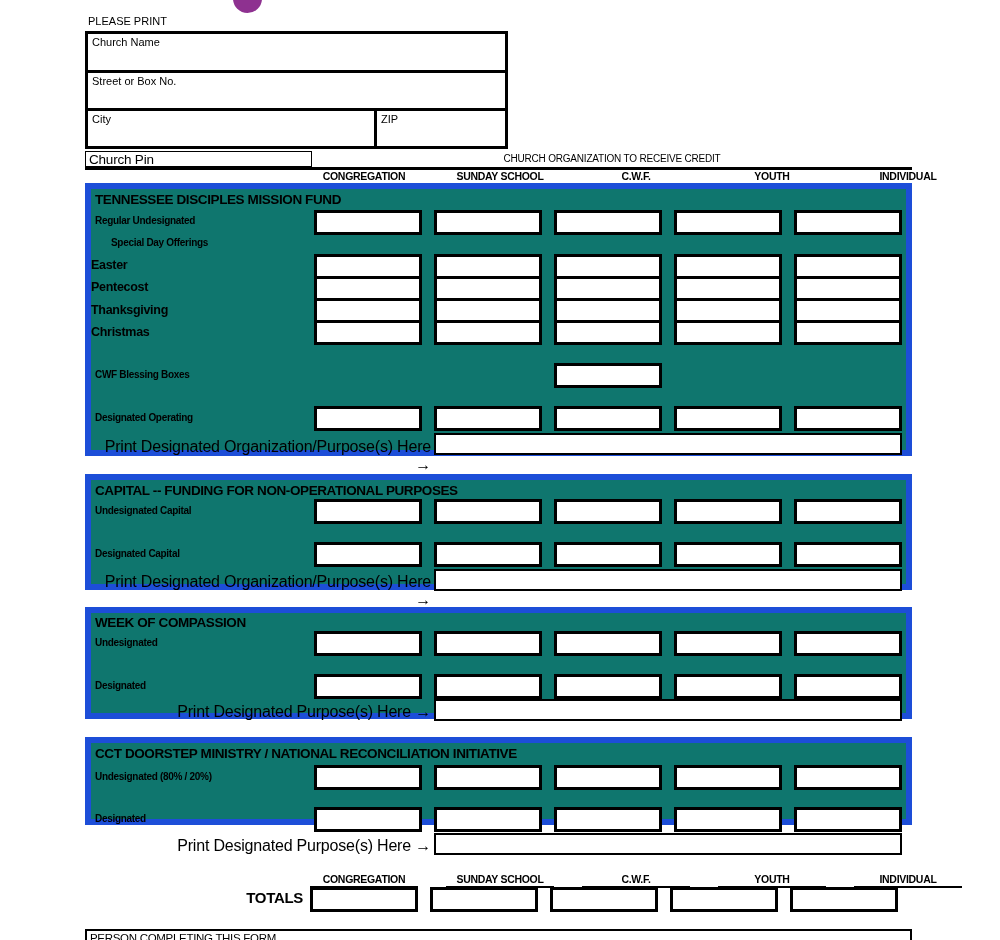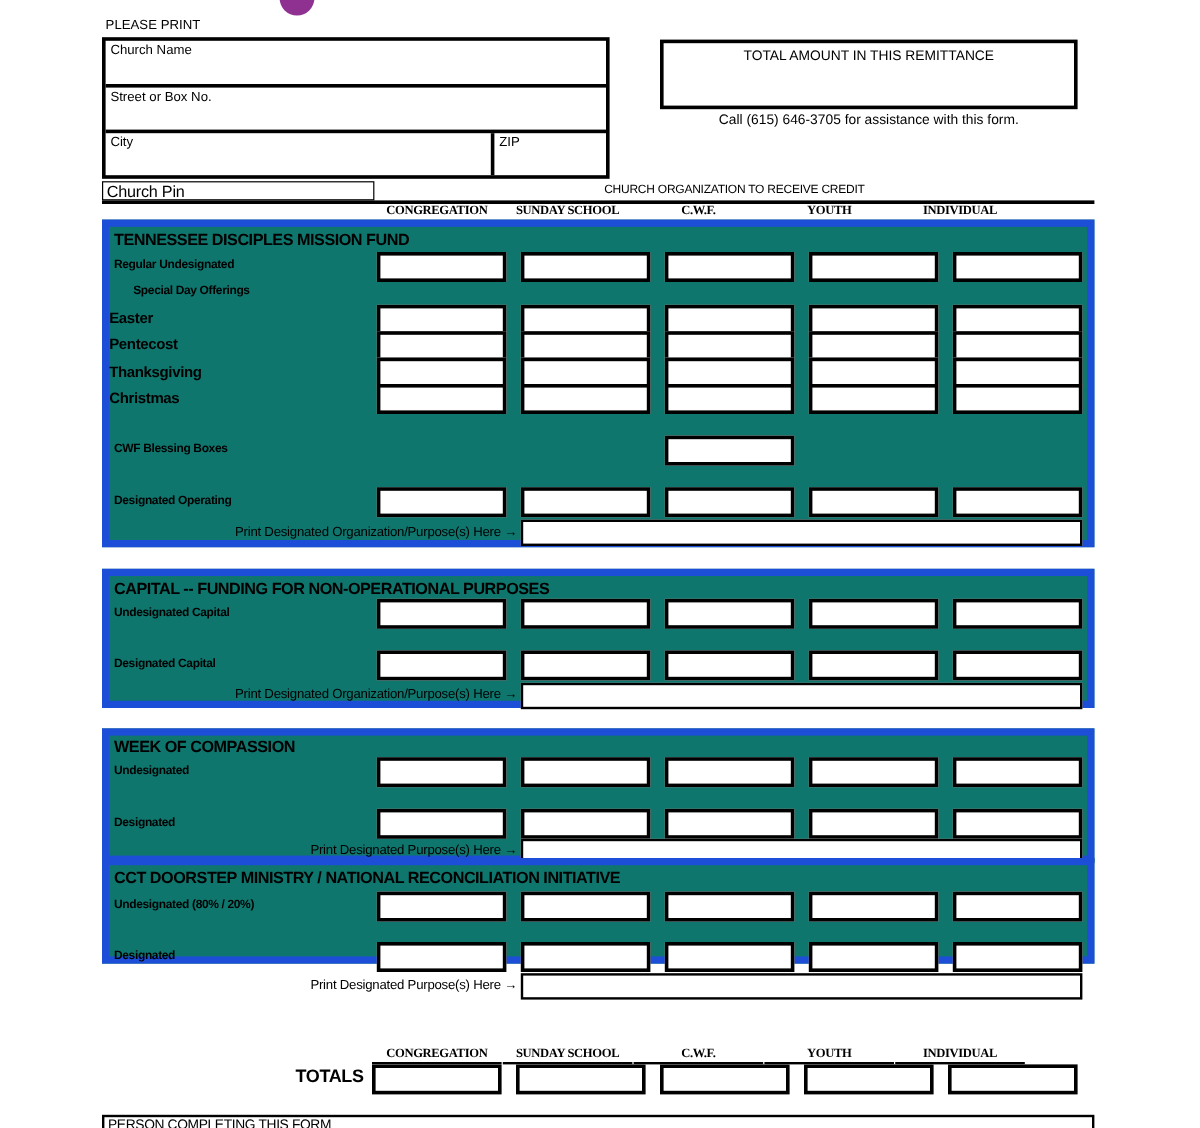--- a/index.html
+++ b/index.html
@@ -13,63 +13,63 @@
   .logo { position:absolute; left:233px; top:-16px; width:29px; height:29px;
           border-radius:50%; }
 
   
   .addr { position:absolute; left:85px; top:31px; width:423px; height:118px;
           border:3px solid #000; box-sizing:border-box; background:#fff; }
   .addr .row1 { height:36px; }
   .addr .row2 { height:38px; border-top:3px solid #000; box-sizing:border-box; }
   .addr .row3 { height:38px; border-top:3px solid #000; box-sizing:border-box; display:flex; }
   .addr .city { flex:1; }
-  .addr .zip  { width:96px; border-left:3px solid #000; box-sizing:border-box; }
+  .addr .zip  { width:131px; border-left:3px solid #000; box-sizing:border-box; }
   .fieldlabel { font-size:11px; padding:2px 0 0 4px; }
 
   
   .pinrow { position:absolute; left:85px; top:151px; width:827px; height:19px;
             border-bottom:3px solid #000; box-sizing:border-box; }
   .pinbox { position:absolute; left:0; top:0; width:227px; height:16px;
             border:1.5px solid #000; box-sizing:border-box; }
   .pinbox .lbl { font-size:13.5px; padding:0 0 0 3px; letter-spacing:-0.2px; }
   .credithdr { position:absolute; left:227px; right:0; top:2px; text-align:center;
                font-size:10px; letter-spacing:-0.2px; }
 
   
   .totalbox { position:absolute; left:550px; top:33px; width:348px; height:58px;
               border:3px solid #000; box-sizing:border-box; text-align:center; }
   .totalbox .lbl { font-size:11.5px; padding-top:5px; }
   .callnote { position:absolute; left:550px; top:94px; width:348px; text-align:center;
               font-size:11.5px; }
   .pleaseprint { position:absolute; left:88px; top:15px; font-size:11px; }
 
   
-  .colrow { position:absolute; display:flex; gap:1px;font-family:Liberation Serif, serif; }
+  .colrow { position:absolute; display:flex; gap:28px; }
   .colhead { width:108px; text-align:center; font-weight:bold; font-size:10.5px;
              letter-spacing:-0.3px; white-space:nowrap; }
   .colrow.underlined .colhead { border-bottom:2px solid #000; padding-bottom:1px; }
 
   
   .boxrow { position:absolute; display:flex; gap:12px; }
   .mbox { width:108px; height:25px; border:3px solid #000; box-sizing:border-box;
           background:#fff; flex:0 0 108px; }
   .mbox.single { position:absolute; }
 
   
   .section { position:absolute; left:85px; width:827px; border:6px solid #1d4ed8;
              box-sizing:border-box; background:#0f766e; }
   .sec-title { position:absolute; left:4px; font-weight:bold; font-size:13.5px;
                letter-spacing:-0.4px; white-space:nowrap; }
   .rowlabel { position:absolute; left:4px; font-weight:bold; font-size:10px;
               letter-spacing:-0.3px; white-space:nowrap; }
   .daylabel { position:absolute; left:0; width:181px; 
               font-weight:bold; font-size:12.5px; letter-spacing:-0.3px; }
   .printlabel { position:absolute; left:0; width:340px; text-align:right;
-                font-size:11px; letter-spacing:-0.2px; }
+                font-size:16px; letter-spacing:-0.2px; }
   .printbox { position:absolute; height:22px; width:468px; left:343px;
               border:2px solid #000; box-sizing:border-box; background:#fff; }
 
   
   .totals-label { position:absolute; left:85px; width:218px; top:889px; text-align:right;
                   font-weight:bold; font-size:15px; letter-spacing:-0.3px; }
   .footerbox { position:absolute; left:85px; top:929px; width:827px; height:25px;
                border:2px solid #000; box-sizing:border-box; }
   .footerbox .lbl { font-size:11.5px; letter-spacing:-0.3px; padding:1px 0 0 3px; }
 </style>
@@ -94,24 +94,20 @@
     <div class="row3">
       <div class="city">
         <div class="fieldlabel">City</div>
       </div>
       <div class="zip">
         <div class="fieldlabel">ZIP</div>
       </div>
     </div>
   </div>
 
-  <div class="totalbox">
-    <div class="lbl">TOTAL AMOUNT IN THIS REMITTANCE</div>
-  </div>
-  <div class="callnote">Call (615) 646-3705 for assistance with this form.</div>
 
   <div class="pinrow">
     <div class="pinbox">
       <div class="lbl">Church Pin</div>
     </div>
     <div class="credithdr">CHURCH ORGANIZATION TO RECEIVE CREDIT</div>
   </div>
 
   <div class="colrow" style="left:310px; top:170px;">
       <div class="colhead">CONGREGATION</div>
@@ -219,21 +215,21 @@
         <div class="mbox"></div>
         <div class="mbox"></div>
         <div class="mbox"></div>
         <div class="mbox"></div>
         <div class="mbox"></div>
       </div>
     <div class="printlabel" style="top:90px;">Print Designated Purpose(s) Here →</div>
     <div class="printbox" style="top:86px;"></div>
   </div>
 
-  <div class="section" style="top:715px; height:88px;">
+  <div class="section" style="top:737px; height:88px;">
     <div class="sec-title" style="top:3px;">CCT DOORSTEP MINISTRY / NATIONAL RECONCILIATION INITIATIVE</div>
     <div class="rowlabel" style="top:28px;">Undesignated (80% / 20%)</div>
     <div class="boxrow" style="left:223px; top:22px;">
         <div class="mbox"></div>
         <div class="mbox"></div>
         <div class="mbox"></div>
         <div class="mbox"></div>
         <div class="mbox"></div>
       </div>
     <div class="rowlabel" style="top:70px;">Designated</div>

